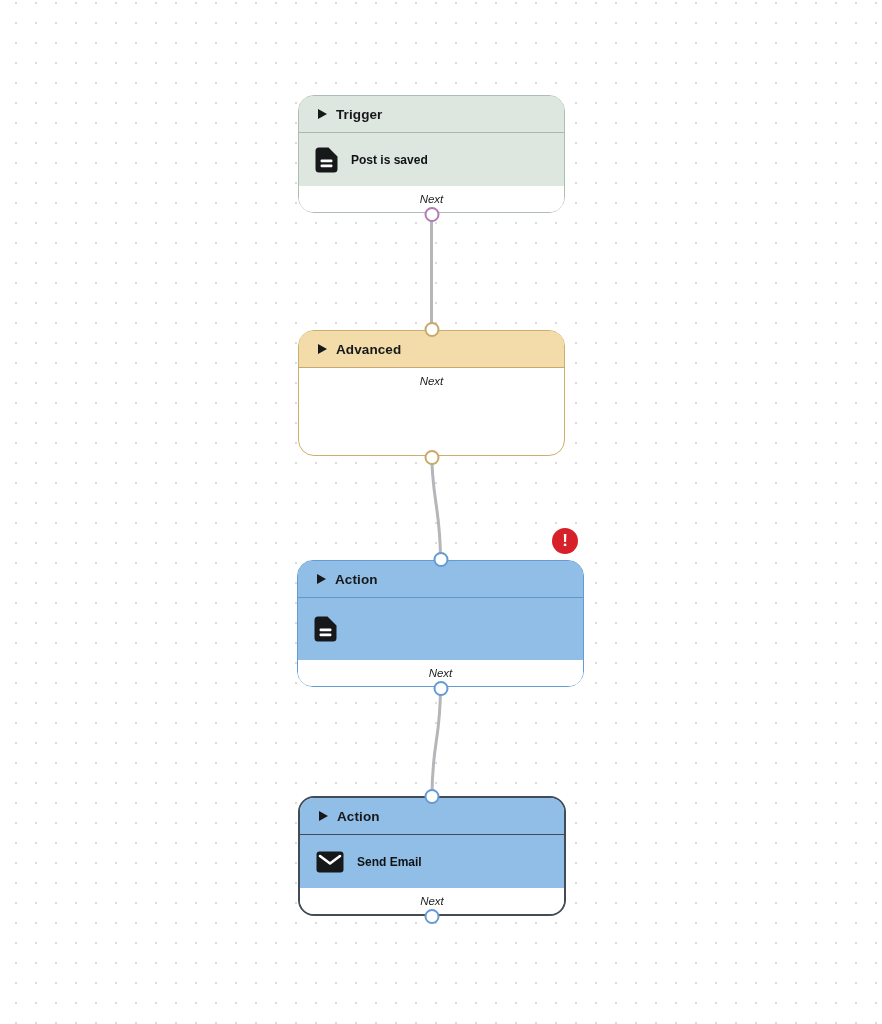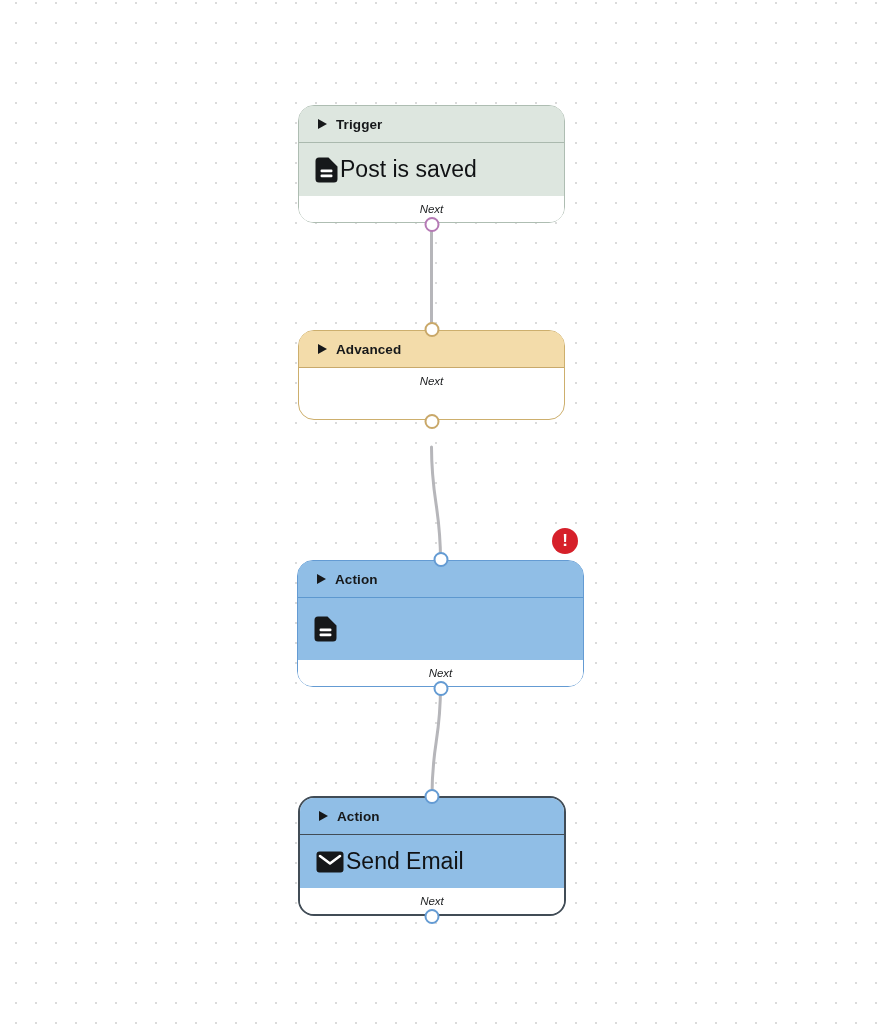--- a/index.html
+++ b/index.html
@@ -34,22 +34,22 @@
     display:flex; align-items:center; gap:9px; padding:0 19px;
     border-bottom:1px solid var(--divider);
     font-size:13.5px; font-weight:600; color:#16181a; letter-spacing:.1px;
   }
   .play-icon {
     width:0; height:0; display:inline-block;
     border-left:9px solid #16181a; border-top:5.5px solid transparent; border-bottom:5.5px solid transparent;
   }
   .node-body {
     background:var(--fill); flex:1;
-    display:flex; align-items:center; gap:2px; padding:0 16px;
-    font-size:23px; font-weight:400; color:#101214;
+    display:flex; align-items:center; gap:13px; padding:0 16px;
+    font-size:12px; font-weight:700; color:#101214;
   }
   .body-icon { flex:0 0 auto; display:flex; align-items:center; }
   .node-footer {
     background:#ffffff; height:26px; flex:0 0 26px;
     display:flex; align-items:center; justify-content:center;
     font-size:11.5px; font-weight:500; color:#1c1e20;font-style:italic;
   }
   .port {
     position:absolute; width:15px; height:15px; border-radius:50%;
     background:#ffffff; border:2.5px solid var(--port,#888);
@@ -59,22 +59,22 @@
   .port-out { bottom:-9.5px; }
 
   .error-badge {
     position:absolute; top:-33px; right:5px; width:26px; height:26px;
     border-radius:50%; background:var(--badge,#d6202a); color:#ffffff;
     display:flex; align-items:center; justify-content:center;
     font-size:17px; font-weight:700; z-index:4;
   }
 
   
-  .n1 { left:298px; top:105px;  width:267px; height:118px; }
-  .n2 { left:298px; top:330px; width:267px; height:90px; }
+  .n1 { left:298px; top:95px;  width:267px; height:118px; }
+  .n2 { left:298px; top:330px; width:267px; height:126px; }
   .n3 { left:297px; top:560px; width:287px; height:127px; }
   .n4 { left:298px; top:796px; width:268px; height:120px; }
 </style>
 </head>
 <body style="--dot-color: #dbdbdb;">
 
 <div class="viewport">
 
   <svg class="edges" viewBox="0 0 882 1024">
     <path class="edge" d="M431.5 213 L431.5 330" stroke="#b6b6ba"></path>

